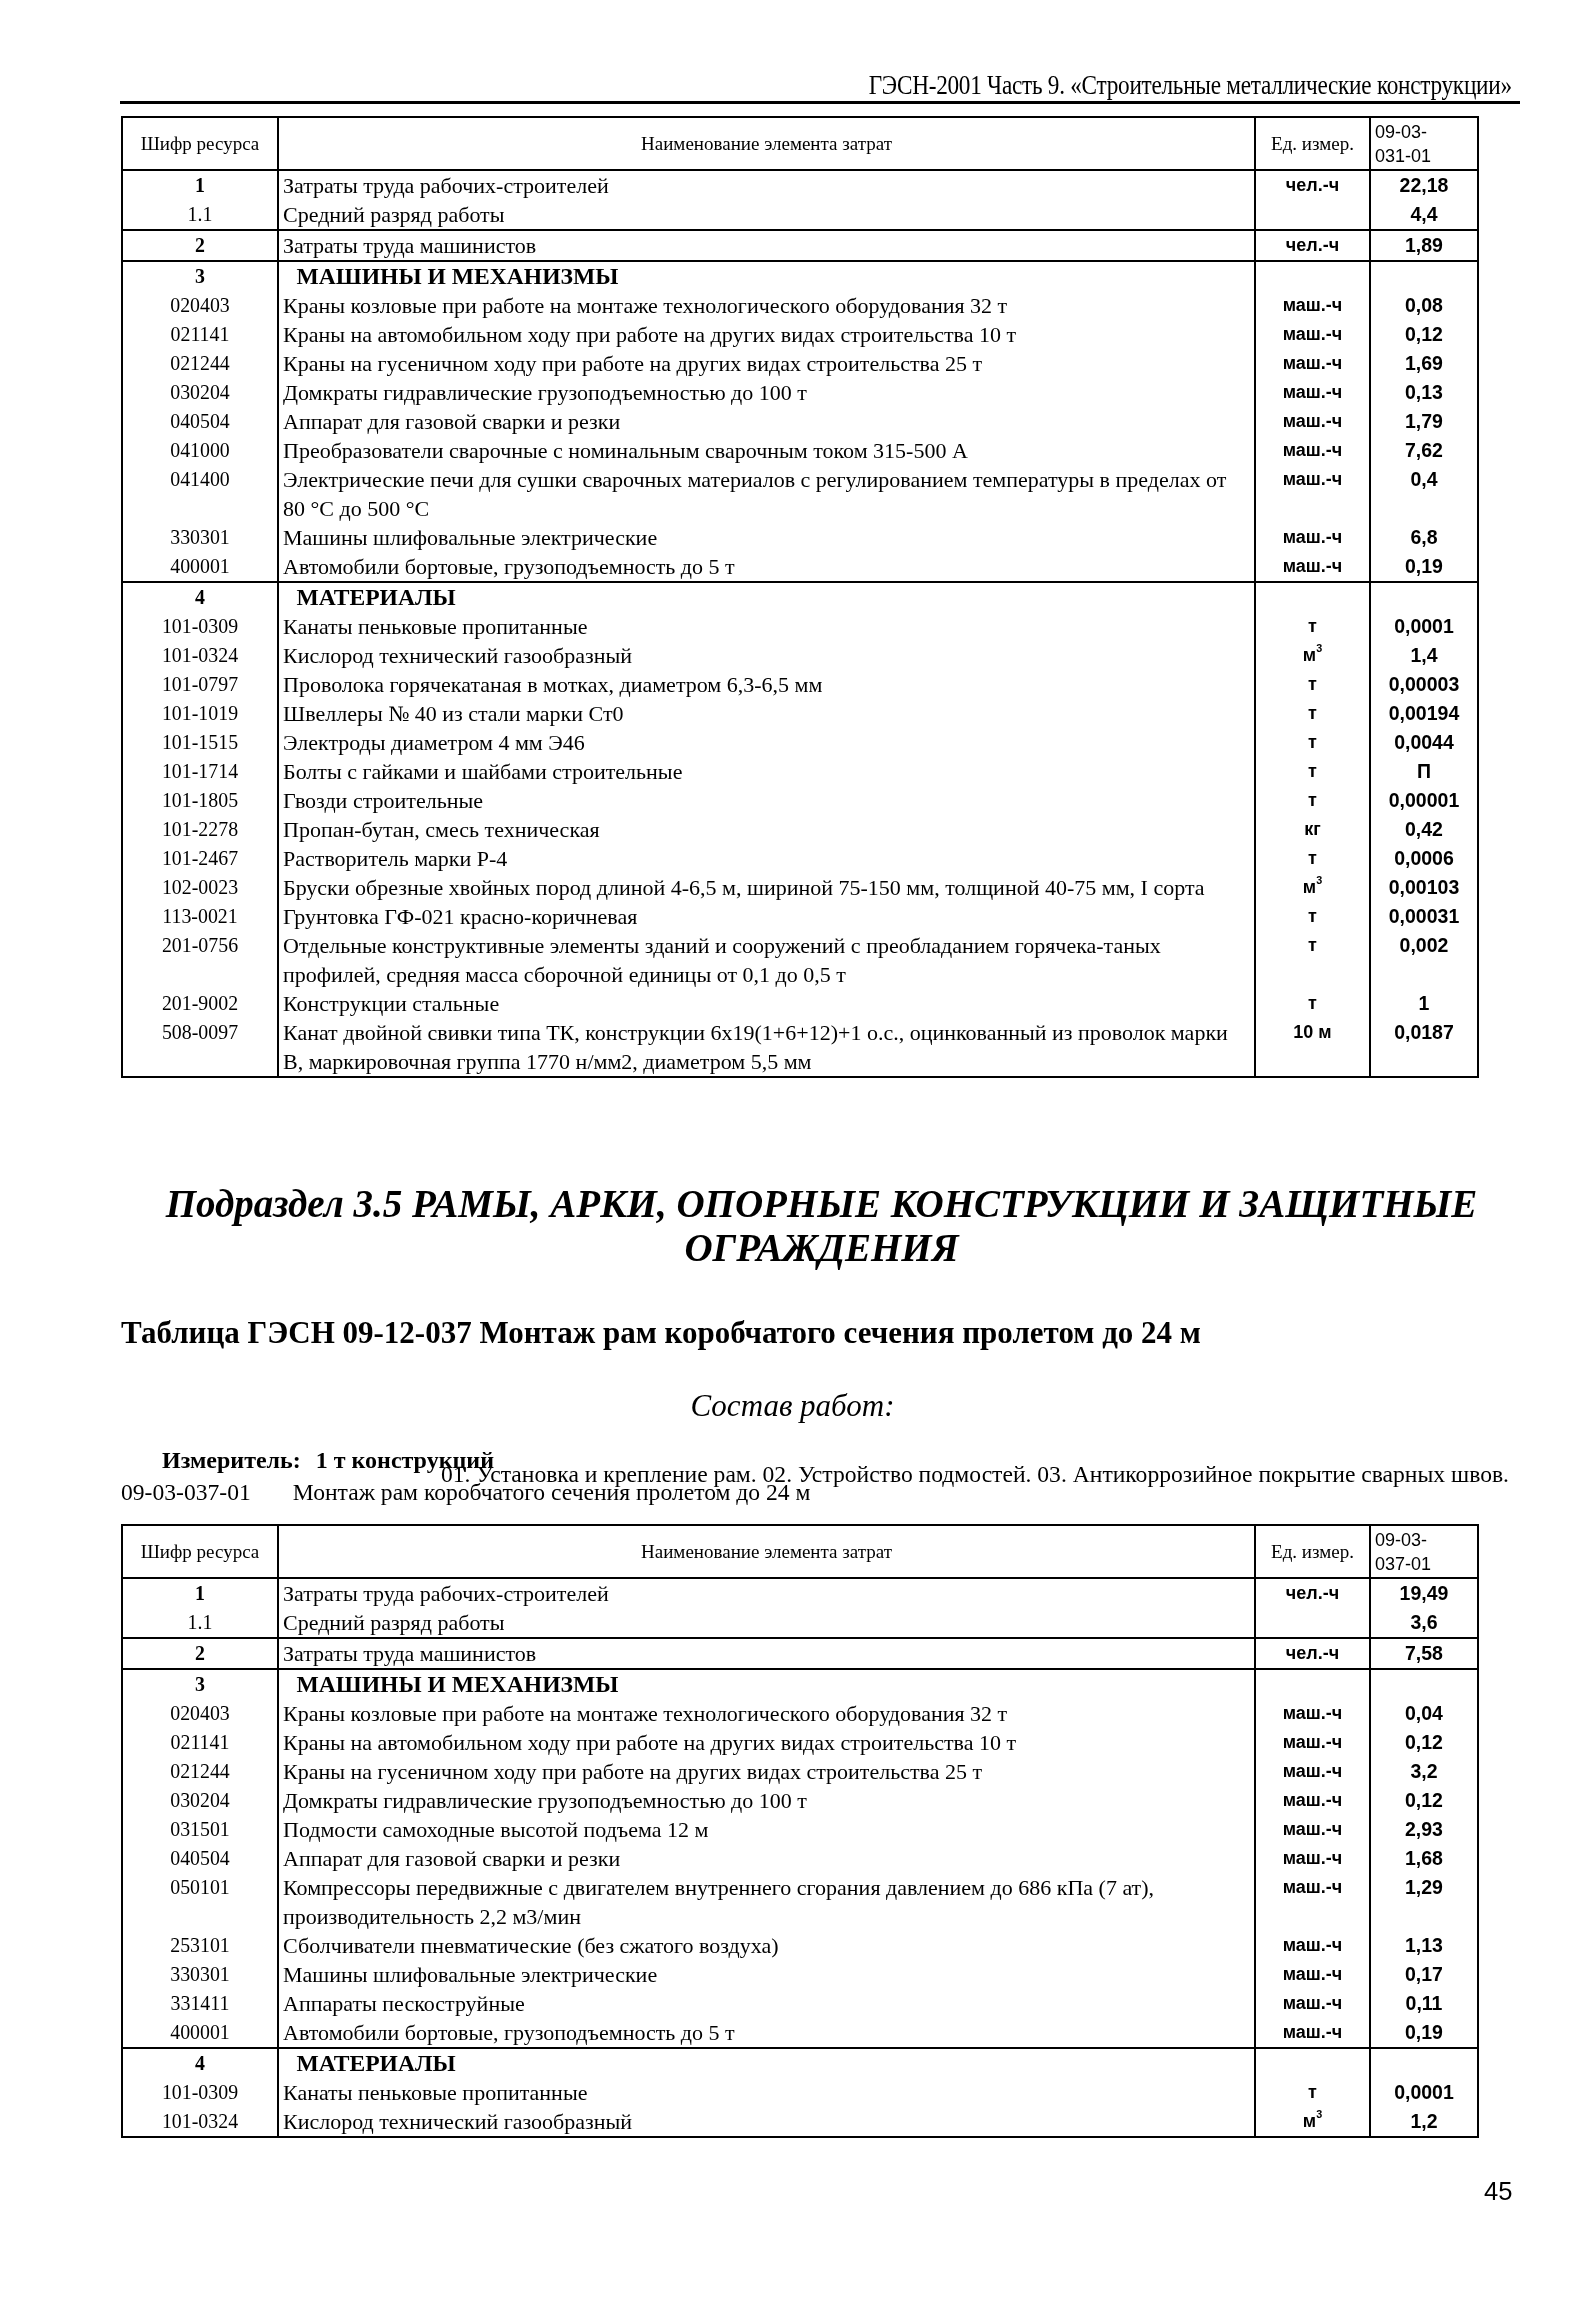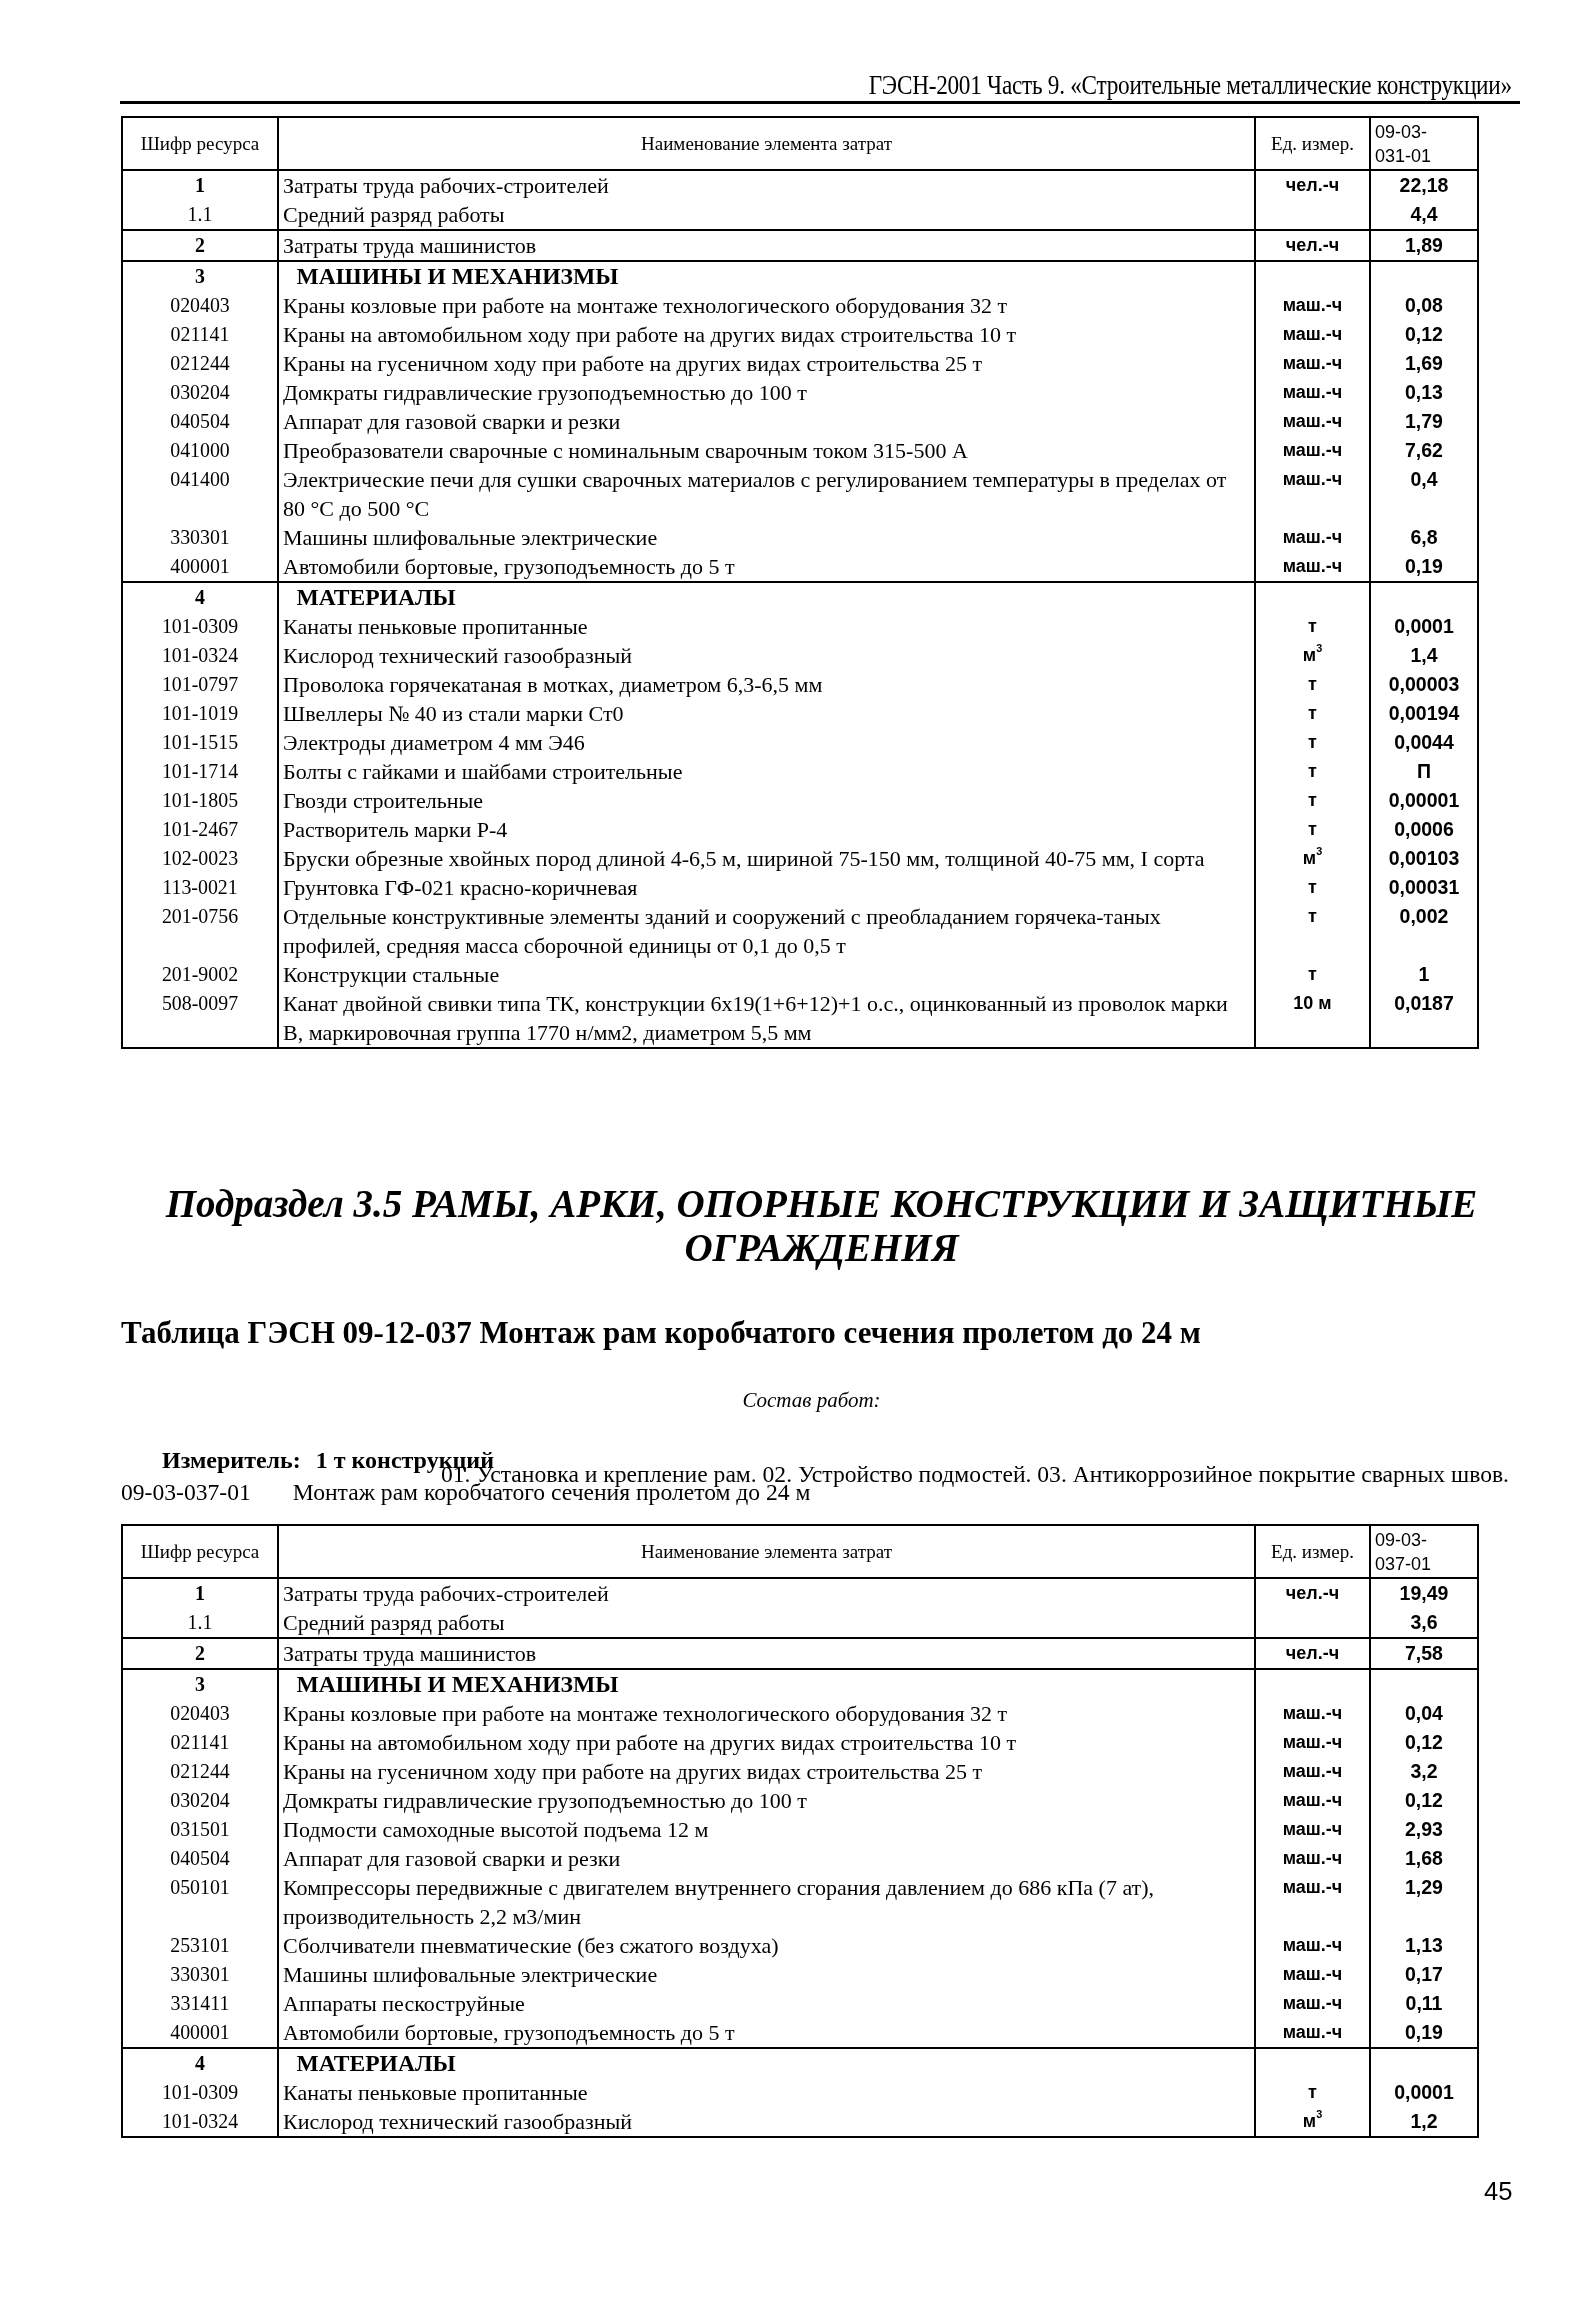--- a/index.html
+++ b/index.html
@@ -23,21 +23,21 @@
   td.code { text-align:center; white-space:nowrap; font-size:21.6px; transform:scaleX(0.92); }
   td.code.bold { font-weight:bold; }
   td.name { text-align:left; padding-left:10.8px; }
   td.name.sec { font-weight:bold; padding-left:17.5px; font-size:23.6px; }
   td.unit { text-align:center; font-family:"Liberation Sans", sans-serif; font-weight:bold; font-size:18px; vertical-align:bottom; }
   td.val { text-align:center; font-family:"Liberation Sans", sans-serif; font-weight:bold; font-size:19.5px; vertical-align:bottom; }
   sup { font-size:0.6em; line-height:0; vertical-align:0.8em; }
 
   .section-title { left:121px; width:1401px; text-align:center; font-weight:bold; font-size:39px; line-height:44px;font-style:italic; }
   .table-title { left:121px; font-weight:bold; font-size:31px; white-space:nowrap; }
-  .works-label { left:133px; width:1357px; text-align:center; font-style:italic; font-size:21px; }
+  .works-label { left:114px; width:1357px; text-align:center; font-style:italic; font-size:31px; }
   .works-text { left:121px; width:1388px; text-align:right; font-size:23.6px; white-space:nowrap;margin-top:44px; }
   .meter { left:162px; font-weight:bold; font-size:24px; white-space:nowrap; }
   .meter .val { margin-left:15px; }
   .norm-line { left:121px; font-size:23.6px; white-space:nowrap; }
   .norm-line .nm { margin-left:42px; }
   .page-no { left:1484px; top:2177px; font-family:"Liberation Sans", sans-serif; font-size:25.6px; }
 </style>
 </head>
 <body>
 
@@ -184,20 +184,26 @@
         <td class="unit">т</td>
         <td class="val">П</td>
       </tr>
     <tr class="grp">
         <td class="code">101-1805</td>
         <td class="name">Гвозди строительные</td>
         <td class="unit">т</td>
         <td class="val">0,00001</td>
       </tr>
     <tr class="grp">
+        <td class="code">101-2278</td>
+        <td class="name">Пропан-бутан, смесь техническая</td>
+        <td class="unit">кг</td>
+        <td class="val">0,42</td>
+      </tr>
+    <tr class="grp">
         <td class="code">101-2467</td>
         <td class="name">Растворитель марки Р-4</td>
         <td class="unit">т</td>
         <td class="val">0,0006</td>
       </tr>
     <tr class="grp">
         <td class="code">102-0023</td>
         <td class="name">Бруски обрезные хвойных пород длиной 4-6,5 м, шириной 75-150 мм, толщиной 40-75 мм, I сорта</td>
         <td class="unit" style="vertical-align:top;">м<sup>3</sup></td>
         <td class="val" style="vertical-align:top;">0,00103</td>

